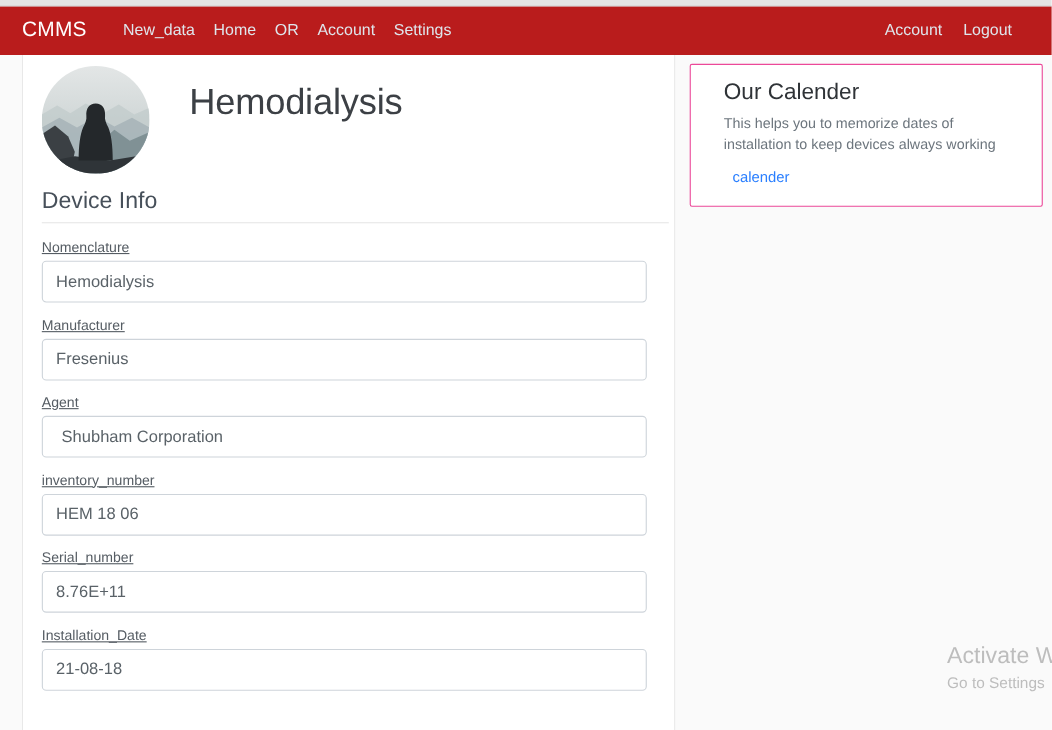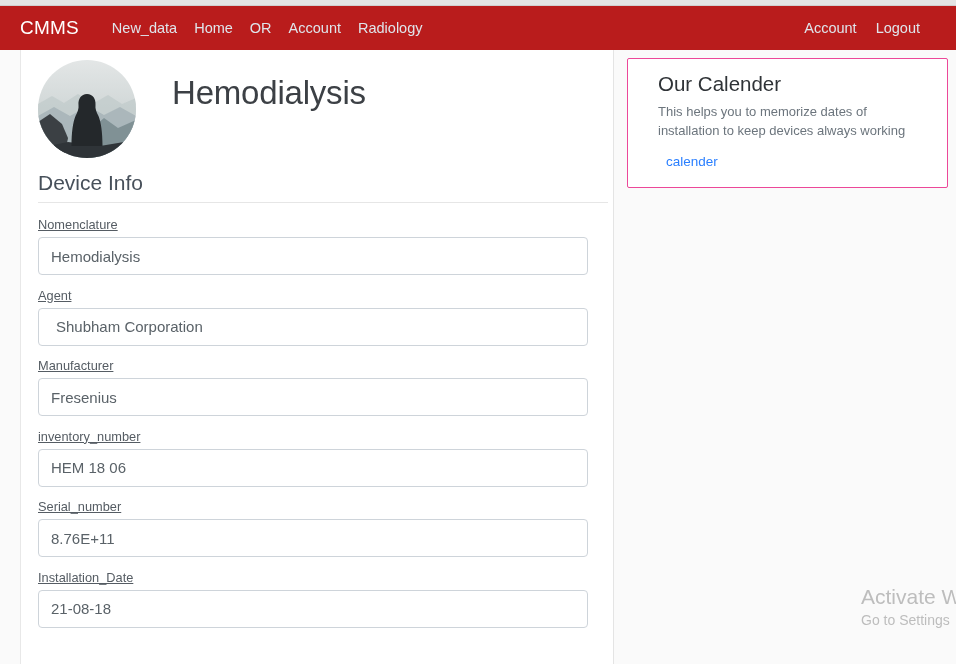--- a/index.html
+++ b/index.html
@@ -226,21 +226,21 @@
 <div class="top-strip-line"></div>
 
 <nav class="navbar">
   <a class="brand" href="#">CMMS</a>
 
   <div class="nav-links">
     <a class="nav-link" href="#">New_data</a>
     <a class="nav-link" href="#">Home</a>
     <a class="nav-link" href="#">OR</a>
     <a class="nav-link" href="#">Account</a>
-    <a class="nav-link" href="#">Radiology</a>
+    <a class="nav-link" href="#">Settings</a>
   </div>
 
   <div class="nav-right">
     <a class="nav-link" href="#">Account</a>
     <a class="nav-link" href="#">Logout</a>
   </div>
 </nav>
 
 <div class="page">
 
@@ -282,27 +282,27 @@
     </div>
 
     <form class="form">
 
       <div class="field">
         <label class="field-label">Nomenclature</label>
         <input class="field-input" type="text" readonly="" value="Hemodialysis" style="">
       </div>
 
       <div class="field">
+        <label class="field-label">Manufacturer</label>
+        <input class="field-input" type="text" readonly="" value="Fresenius" style="">
+      </div>
+
+      <div class="field">
         <label class="field-label">Agent</label>
         <input class="field-input indented" type="text" readonly="" value="Shubham Corporation" style="">
-      </div>
-
-      <div class="field">
-        <label class="field-label">Manufacturer</label>
-        <input class="field-input" type="text" readonly="" value="Fresenius" style="">
       </div>
 
       <div class="field">
         <label class="field-label">inventory_number</label>
         <input class="field-input" type="text" readonly="" value="HEM 18 06" style="">
       </div>
 
       <div class="field">
         <label class="field-label">Serial_number</label>
         <input class="field-input" type="text" readonly="" value="8.76E+11" style="">

